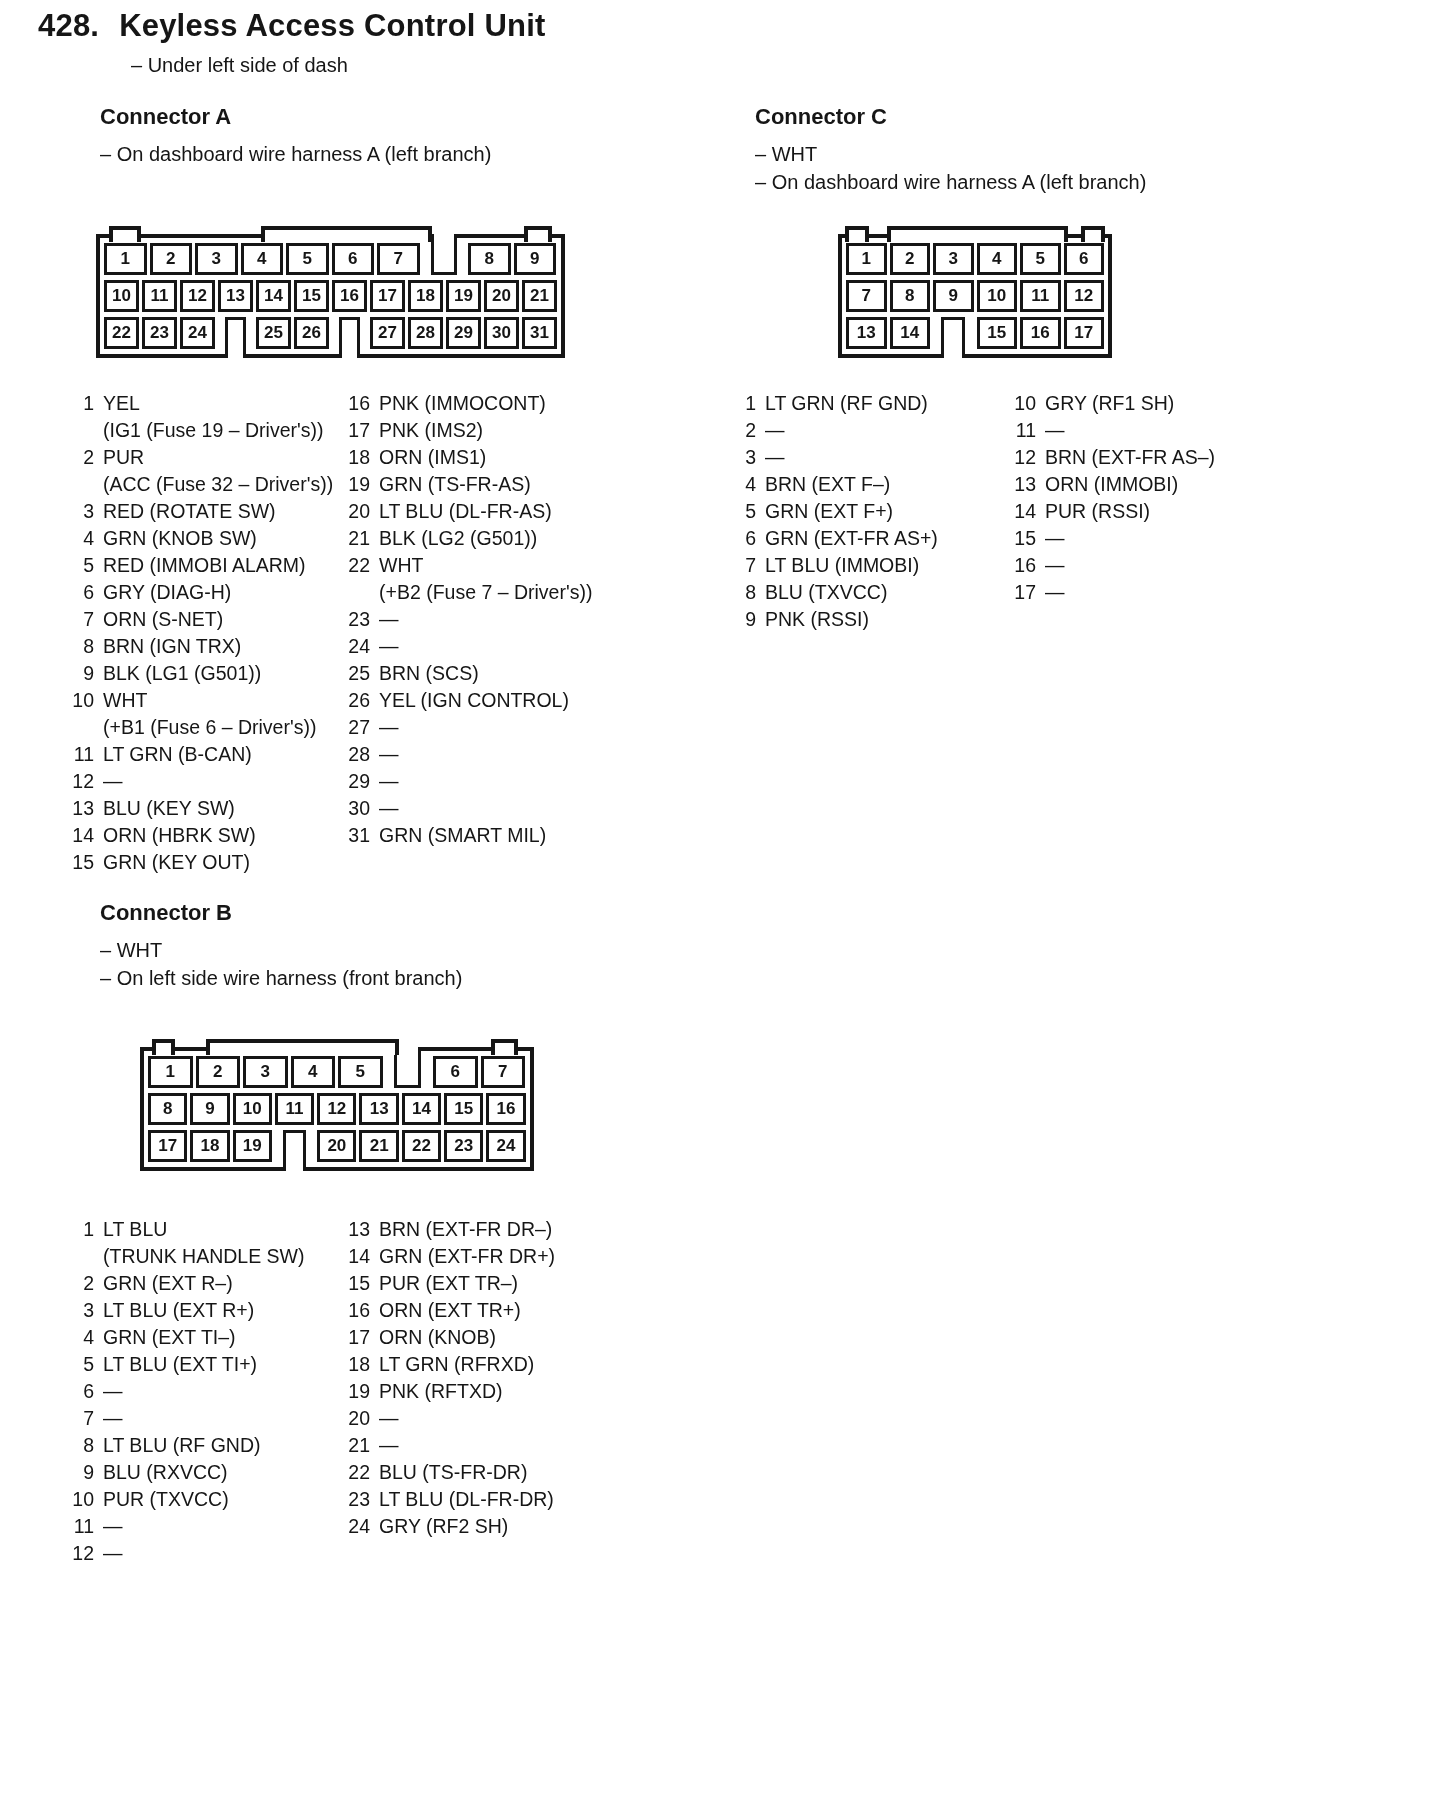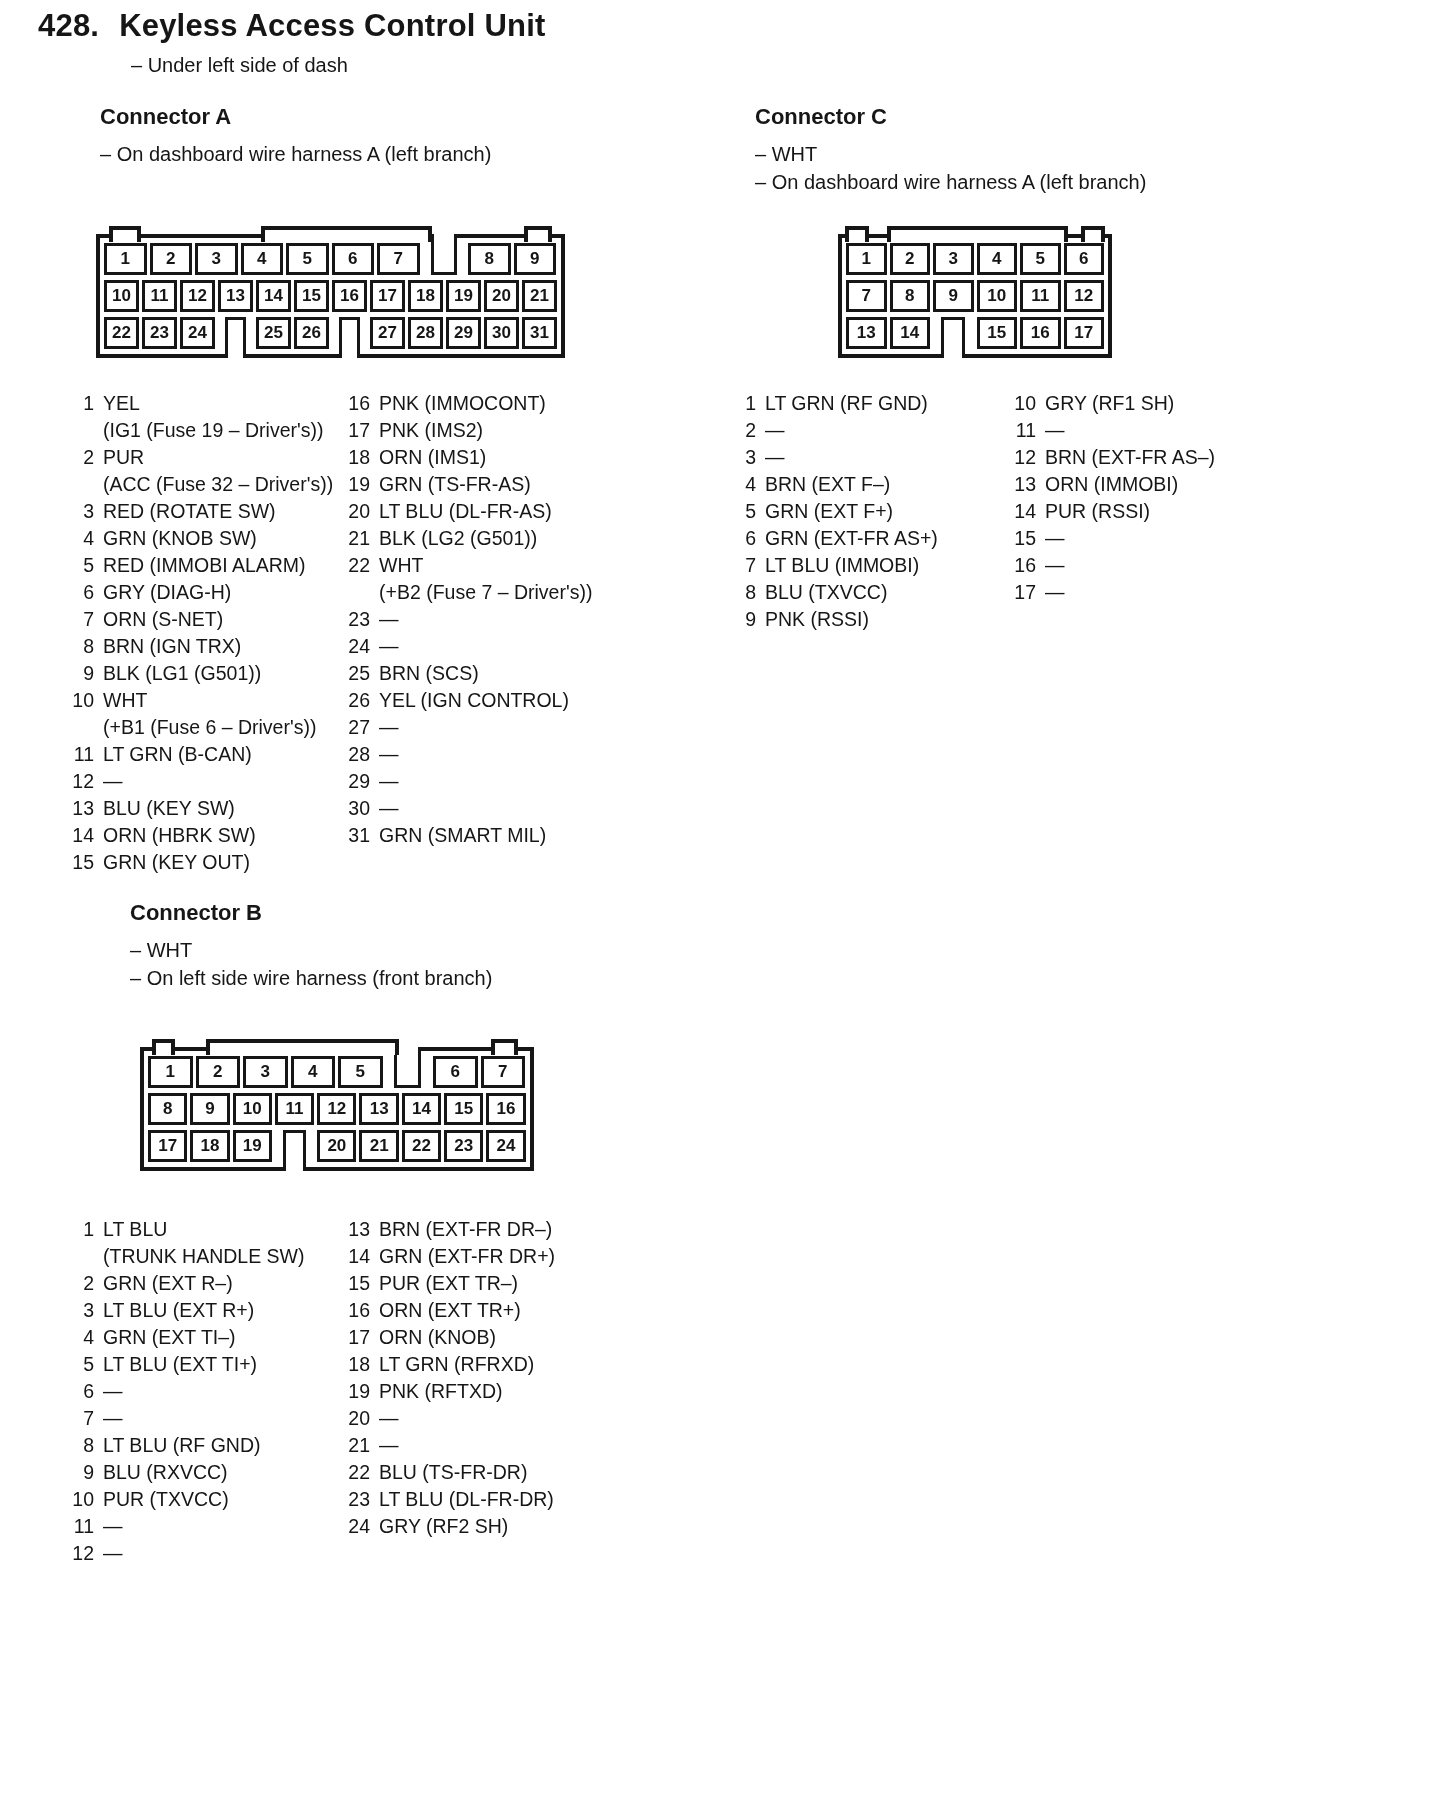--- a/index.html
+++ b/index.html
@@ -319,21 +319,21 @@
         </div>
         <div class="pin">
           <span class="pin-num">16</span>
           <span class="pin-text">—</span>
         </div>
         <div class="pin">
           <span class="pin-num">17</span>
           <span class="pin-text">—</span>
         </div>
       </div>
-      <div class="sec-head" style="left: 130px; top: 900px;">
+      <div class="sec-head" style="left: 100px; top: 900px;">
         <div class="sec-heading">Connector B</div>
         <div class="sec-note">– WHT</div>
         <div class="sec-note">– On left side wire harness (front branch)</div>
       </div>
       <div class="connector-wrap" style="left: 140px; top: 1033px;"><div class="connector"><div class="tab" style="left: 2%; width: 6%;"></div><div class="tab" style="left: 16%; width: 50%;"></div><div class="tab" style="left: 90%; width: 7%;"></div><div class="crow">
             <div class="cell" style="width: 44.5px;">1</div>
             <div class="cell" style="width: 44.5px;">2</div>
             <div class="cell" style="width: 44.5px;">3</div>
             <div class="cell" style="width: 44.5px;">4</div>
             <div class="cell" style="width: 44.5px;">5</div>

